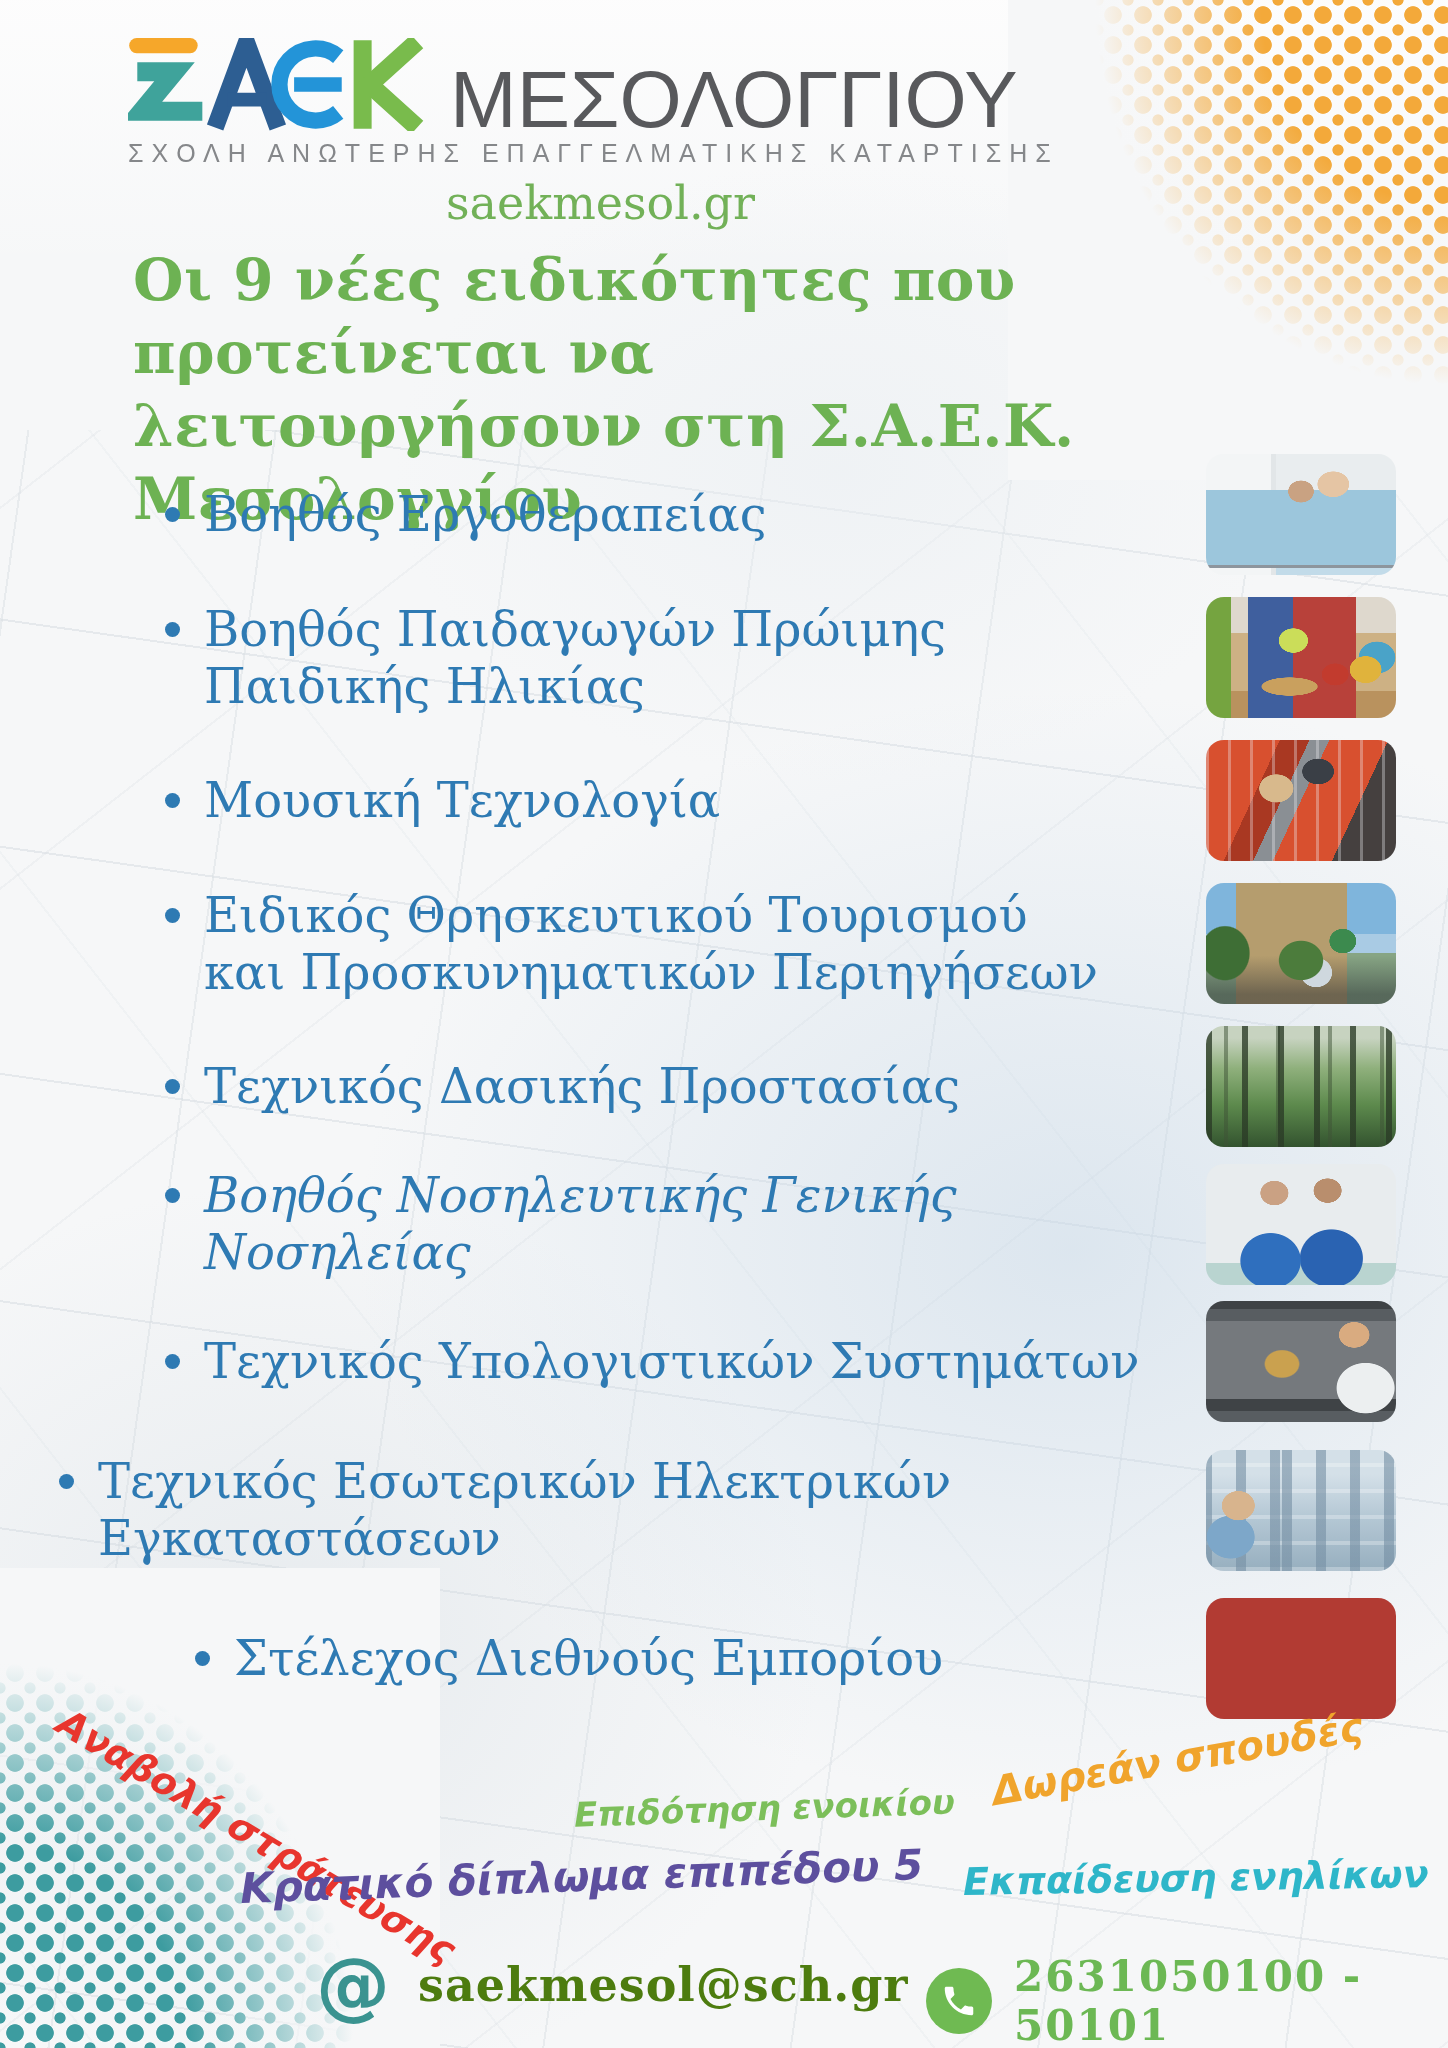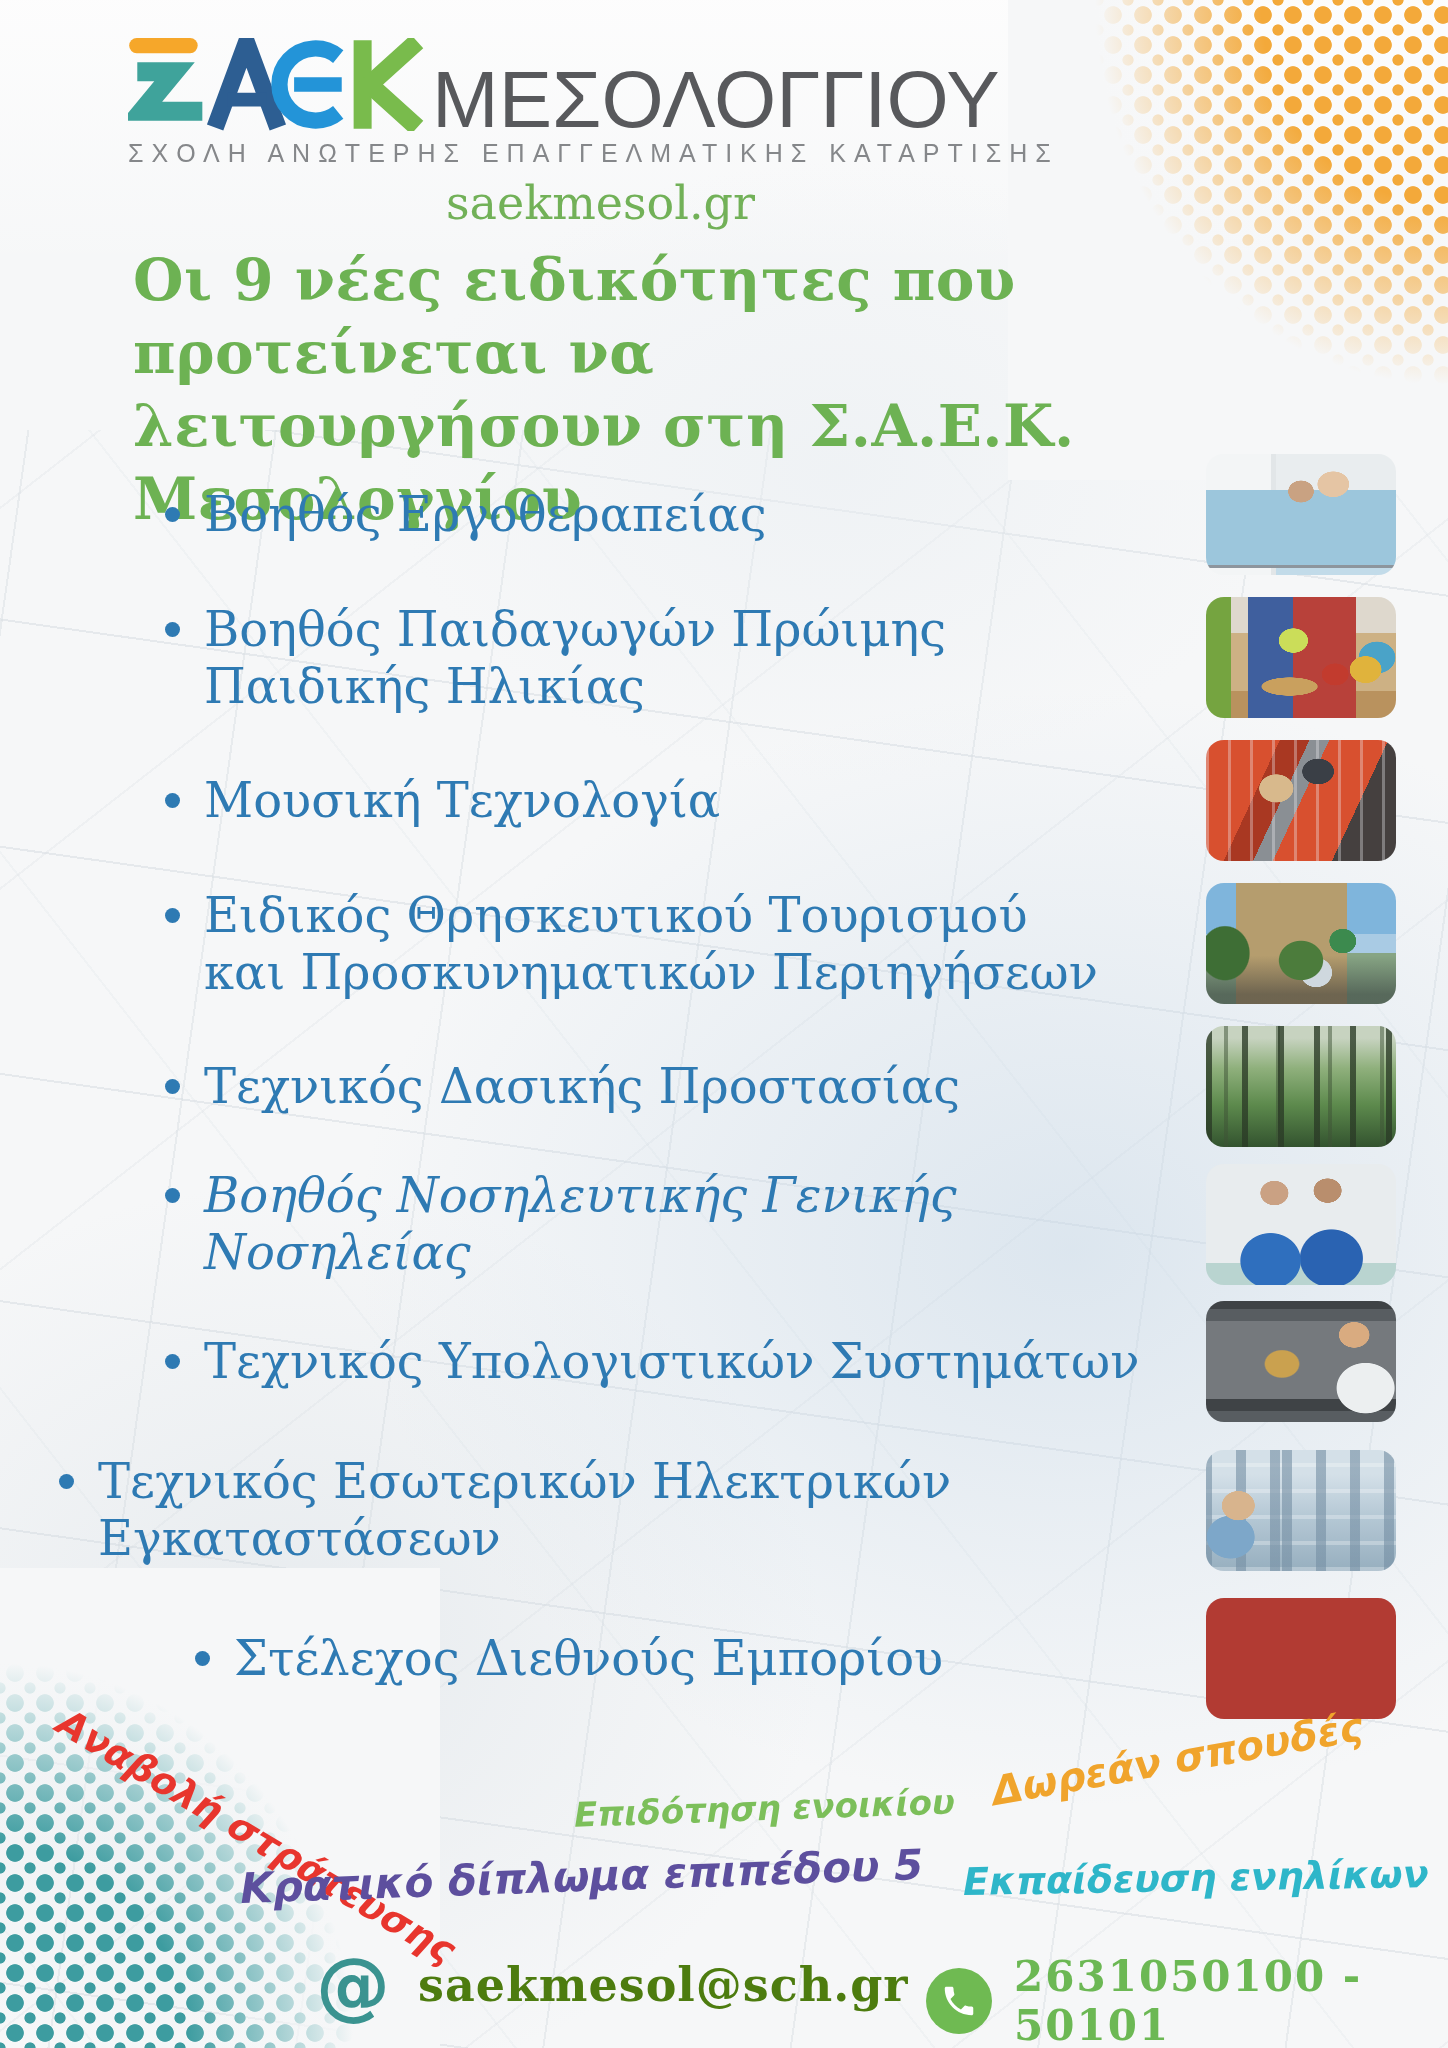--- a/index.html
+++ b/index.html
@@ -32,21 +32,21 @@
   .dots-bl{bottom:0;left:0;width:440px;height:480px;
     background-image:
       radial-gradient(circle,#3d9ca0 0 8.4px, transparent 9.2px),
       radial-gradient(circle,#3d9ca0 0 5.2px, transparent 6px);
     background-size:30px 30px,30px 30px;background-position:0 0,15px 15px;}
   .dots-bl::after{content:"";position:absolute;inset:0;
     background:radial-gradient(118% 118% at 0% 100%, rgba(246,247,248,0) 36%, #f6f7f8 68%);}
 
   
   .header{position:absolute;left:128px;top:38px;}
-  .logo-row{display:flex;align-items:flex-end;gap:2px;}
+  .logo-row{display:flex;align-items:flex-end;gap:20px;}
   .logo-mark{width:302px;height:93px;display:block;}
   .wordmark{font-family:"Liberation Sans","DejaVu Sans",sans-serif;font-weight:500;
             font-size:80px;line-height:.76;color:#58595c;letter-spacing:0;}
   .tagline{margin-top:8px;font-family:"Liberation Sans","DejaVu Sans",sans-serif;
            font-size:25px;color:#85878a;letter-spacing:8px;white-space:nowrap;}
   .website{margin-top:8px;margin-left:318px;font-size:46px;color:#72b158;}
 
   
   .title{position:absolute;left:133px;top:244px;margin:0;font-size:58px;line-height:73px;
          font-weight:700;color:#6db253;white-space:pre-line;letter-spacing:.5px;}

